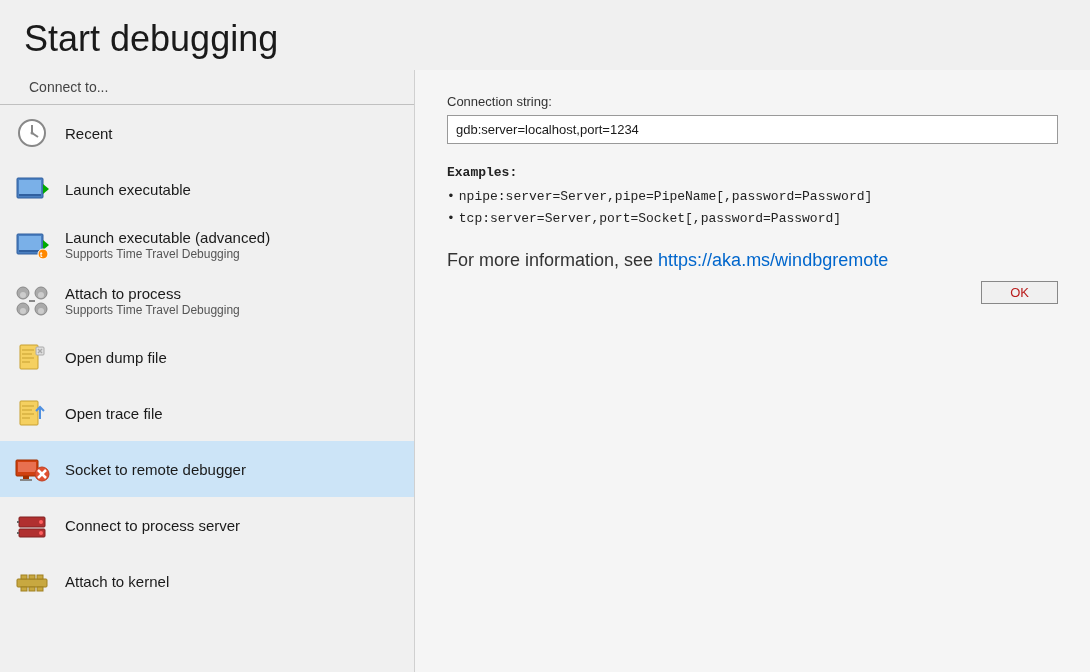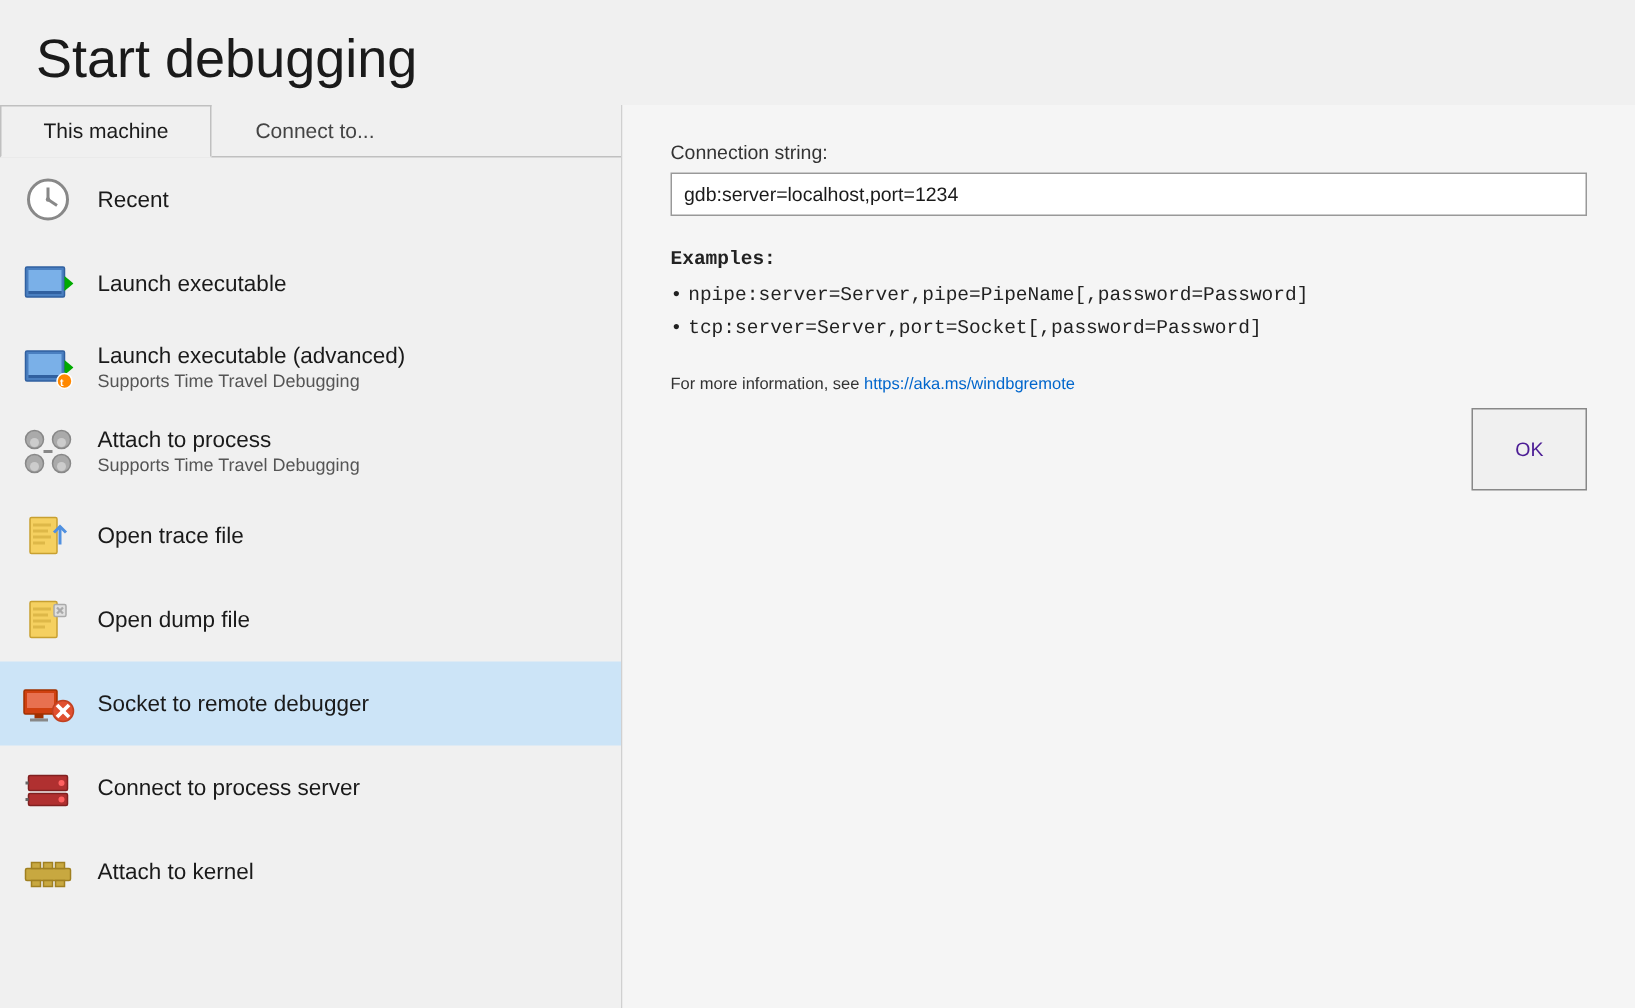--- a/index.html
+++ b/index.html
@@ -127,54 +127,53 @@
       font-weight: 700;
       margin-bottom: 2px;
     }
     .examples-block .ex-item {
       display: flex;
       align-items: flex-start;
       gap: 4px;
     }
     .more-info {
       margin-top: 20px;
-      font-size: 11px;
+      font-size: 18px;
       color: #333;
     }
     .more-info a {
       color: #0066cc;
       text-decoration: none;
     }
     .ok-btn-row {
       flex: 1;
       display: flex;
       align-items: flex-start;
       justify-content: flex-end;
       padding-top: 10px;
     }
     .ok-btn {
-      padding: 19px 28px;
+      padding: 3px 28px;
       font-size: 13px;
       background: #f0f0f0;
       border: 1px solid #888;
       cursor: pointer;
-      color: #4c1d95;
+      color: #b91c1c;
       font-family: 'Segoe UI', Arial, sans-serif;
     }
   </style>
 </head>
 <body>
 
 <div class="page-title">Start debugging</div>
 
 <div class="main-layout">
 
   <div class="sidebar">
     <div class="tab-bar">
-      <div class="tab active">This machine</div>
       <div class="tab">Connect to...</div>
     </div>
 
     <div class="menu-list">
 
       <div class="menu-item">
         <div class="icon-area">
           <svg width="32" height="32" viewBox="0 0 32 32" fill="none">
             <circle cx="16" cy="16" r="13" stroke="#888" stroke-width="2" fill="white"></circle>
             <line x1="16" y1="8" x2="16" y2="16" stroke="#888" stroke-width="2"></line>
@@ -239,44 +238,44 @@
       </div>
 
       <div class="menu-item">
         <div class="icon-area">
           <svg width="32" height="32" viewBox="0 0 32 32" fill="none">
             <rect x="4" y="4" width="18" height="24" rx="1" fill="#f5d060" stroke="#c8a030" stroke-width="1"></rect>
             <rect x="6" y="8" width="12" height="2" fill="#c8a030" opacity="0.5"></rect>
             <rect x="6" y="12" width="10" height="2" fill="#c8a030" opacity="0.5"></rect>
             <rect x="6" y="16" width="12" height="2" fill="#c8a030" opacity="0.5"></rect>
             <rect x="6" y="20" width="8" height="2" fill="#c8a030" opacity="0.5"></rect>
-            <polyline points="20,14 24,10 28,14" fill="none" stroke="#5090e0" stroke-width="2"></polyline>
-            <line x1="24" y1="10" x2="24" y2="22" stroke="#5090e0" stroke-width="2"></line>
-          </svg>
-        </div>
-        <div class="text-area">
-          <span class="label">Open trace file</span>
+            <rect x="20" y="6" width="8" height="8" rx="1" fill="#e0e0e0" stroke="#aaa" stroke-width="1"></rect>
+            <line x1="22" y1="8" x2="26" y2="12" stroke="#aaa" stroke-width="1.5"></line>
+            <line x1="26" y1="8" x2="22" y2="12" stroke="#aaa" stroke-width="1.5"></line>
+          </svg>
+        </div>
+        <div class="text-area">
+          <span class="label">Open dump file</span>
         </div>
       </div>
 
       <div class="menu-item">
         <div class="icon-area">
           <svg width="32" height="32" viewBox="0 0 32 32" fill="none">
             <rect x="4" y="4" width="18" height="24" rx="1" fill="#f5d060" stroke="#c8a030" stroke-width="1"></rect>
             <rect x="6" y="8" width="12" height="2" fill="#c8a030" opacity="0.5"></rect>
             <rect x="6" y="12" width="10" height="2" fill="#c8a030" opacity="0.5"></rect>
             <rect x="6" y="16" width="12" height="2" fill="#c8a030" opacity="0.5"></rect>
             <rect x="6" y="20" width="8" height="2" fill="#c8a030" opacity="0.5"></rect>
-            <rect x="20" y="6" width="8" height="8" rx="1" fill="#e0e0e0" stroke="#aaa" stroke-width="1"></rect>
-            <line x1="22" y1="8" x2="26" y2="12" stroke="#aaa" stroke-width="1.5"></line>
-            <line x1="26" y1="8" x2="22" y2="12" stroke="#aaa" stroke-width="1.5"></line>
-          </svg>
-        </div>
-        <div class="text-area">
-          <span class="label">Open dump file</span>
+            <polyline points="20,14 24,10 28,14" fill="none" stroke="#5090e0" stroke-width="2"></polyline>
+            <line x1="24" y1="10" x2="24" y2="22" stroke="#5090e0" stroke-width="2"></line>
+          </svg>
+        </div>
+        <div class="text-area">
+          <span class="label">Open trace file</span>
         </div>
       </div>
 
       <div class="menu-item active">
         <div class="icon-area">
           <svg width="36" height="34" viewBox="0 0 36 34" fill="none">
             <rect x="2" y="8" width="22" height="16" rx="1" fill="#d04010" stroke="#a03000" stroke-width="1"></rect>
             <rect x="4" y="10" width="18" height="10" fill="#e87050"></rect>
             <rect x="9" y="24" width="6" height="3" fill="#a03000"></rect>
             <rect x="6" y="27" width="12" height="2" fill="#888"></rect>

